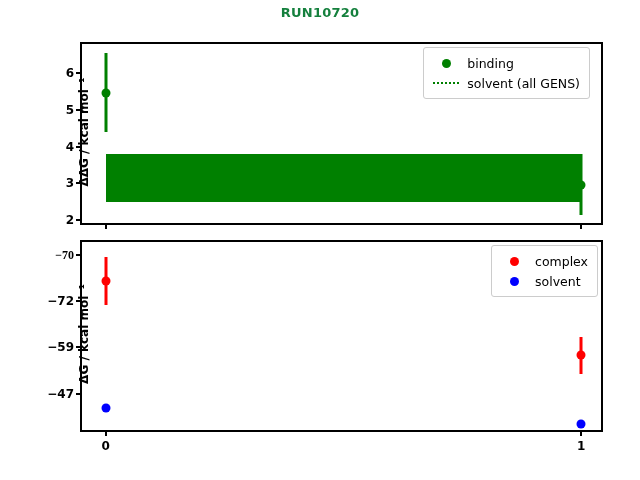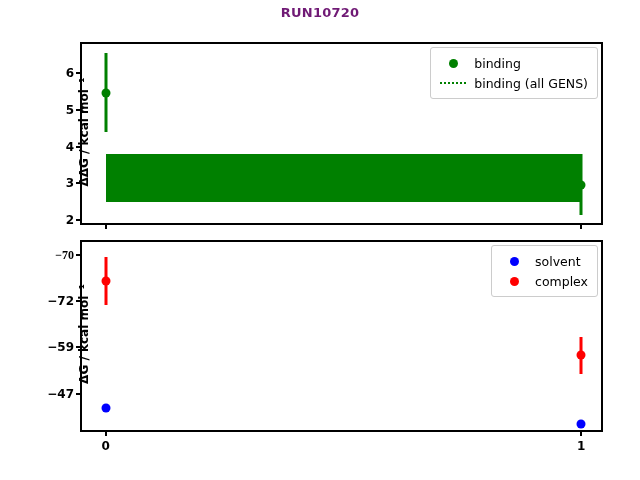--- a/index.html
+++ b/index.html
@@ -24,21 +24,21 @@
 
   
   .fig-title {
     position: absolute;
     left: 0;
     top: 5px;
     width: 640px;
     text-align: center;
     font-size: 13px;
     font-weight: bold;
-    color: #701a75;
+    color: #15803d;
     letter-spacing: 0.2px;
   }
 
   
   .axes {
     position: absolute;
     box-sizing: border-box;
     border: 2px solid #000000;
     background: #ffffff;
     overflow: visible;
@@ -182,21 +182,21 @@
     width: 26px;
     height: 0;
     border-top: 2px dotted #008000;
   }
   .legend-label {
     font-size: 12.5px;
     color: #000000;
     margin-left: 6px;
     white-space: nowrap;
   }
-  #legend-top { right: 3px; top: 3px; }
+  #legend-top { right: 11px; top: 3px; }
   #legend-bottom { right: 3px; top: 3px; }
 </style>
 </head>
 <body>
 
 <div id="figure">
 
   <div class="fig-title">RUN10720</div>
 
   <div class="axes" id="axes-top">
@@ -232,21 +232,21 @@
         <div class="legend-row">
           <span class="legend-key">
             <span class="legend-dot" style="background: rgb(0, 128, 0);"></span>
           </span>
           <span class="legend-label">binding</span>
         </div>
         <div class="legend-row">
           <span class="legend-key">
             <span class="legend-dotted" style="border-top-color: rgb(0, 128, 0);"></span>
           </span>
-          <span class="legend-label">binding (all GENS)</span>
+          <span class="legend-label">solvent (all GENS)</span>
         </div>
       </div>
   </div>
 
   <div class="axes" id="axes-bottom">
 
     <div class="ylabel" id="ylabel-bottom">ΔG / kcal mol⁻¹</div>
 
     <div id="bot-yticks">
         <div class="ytick" style="top: 11.7229px;"></div>
@@ -271,26 +271,26 @@
         <div class="marker" style="left: 499.227px; top: 182.053px; background: rgb(0, 0, 255);"></div>
         <div class="errbar" style="left: 23.7727px; top: 14.8048px; height: 48.1157px; background: rgb(255, 0, 0);"></div>
         <div class="marker" style="left: 23.7727px; top: 38.8627px; background: rgb(255, 0, 0);"></div>
         <div class="errbar" style="left: 499.227px; top: 94.8434px; height: 37.012px; background: rgb(255, 0, 0);"></div>
         <div class="marker" style="left: 499.227px; top: 113.349px; background: rgb(255, 0, 0);"></div>
       </div>
 
     <div class="legend" id="legend-bottom">
         <div class="legend-row">
           <span class="legend-key">
+            <span class="legend-dot" style="background: rgb(255, 0, 0);"></span>
+          </span>
+          <span class="legend-label">complex</span>
+        </div>
+        <div class="legend-row">
+          <span class="legend-key">
             <span class="legend-dot" style="background: rgb(0, 0, 255);"></span>
           </span>
           <span class="legend-label">solvent</span>
         </div>
-        <div class="legend-row">
-          <span class="legend-key">
-            <span class="legend-dot" style="background: rgb(255, 0, 0);"></span>
-          </span>
-          <span class="legend-label">complex</span>
-        </div>
       </div>
   </div>
 
 </div>
 
 </body></html>

